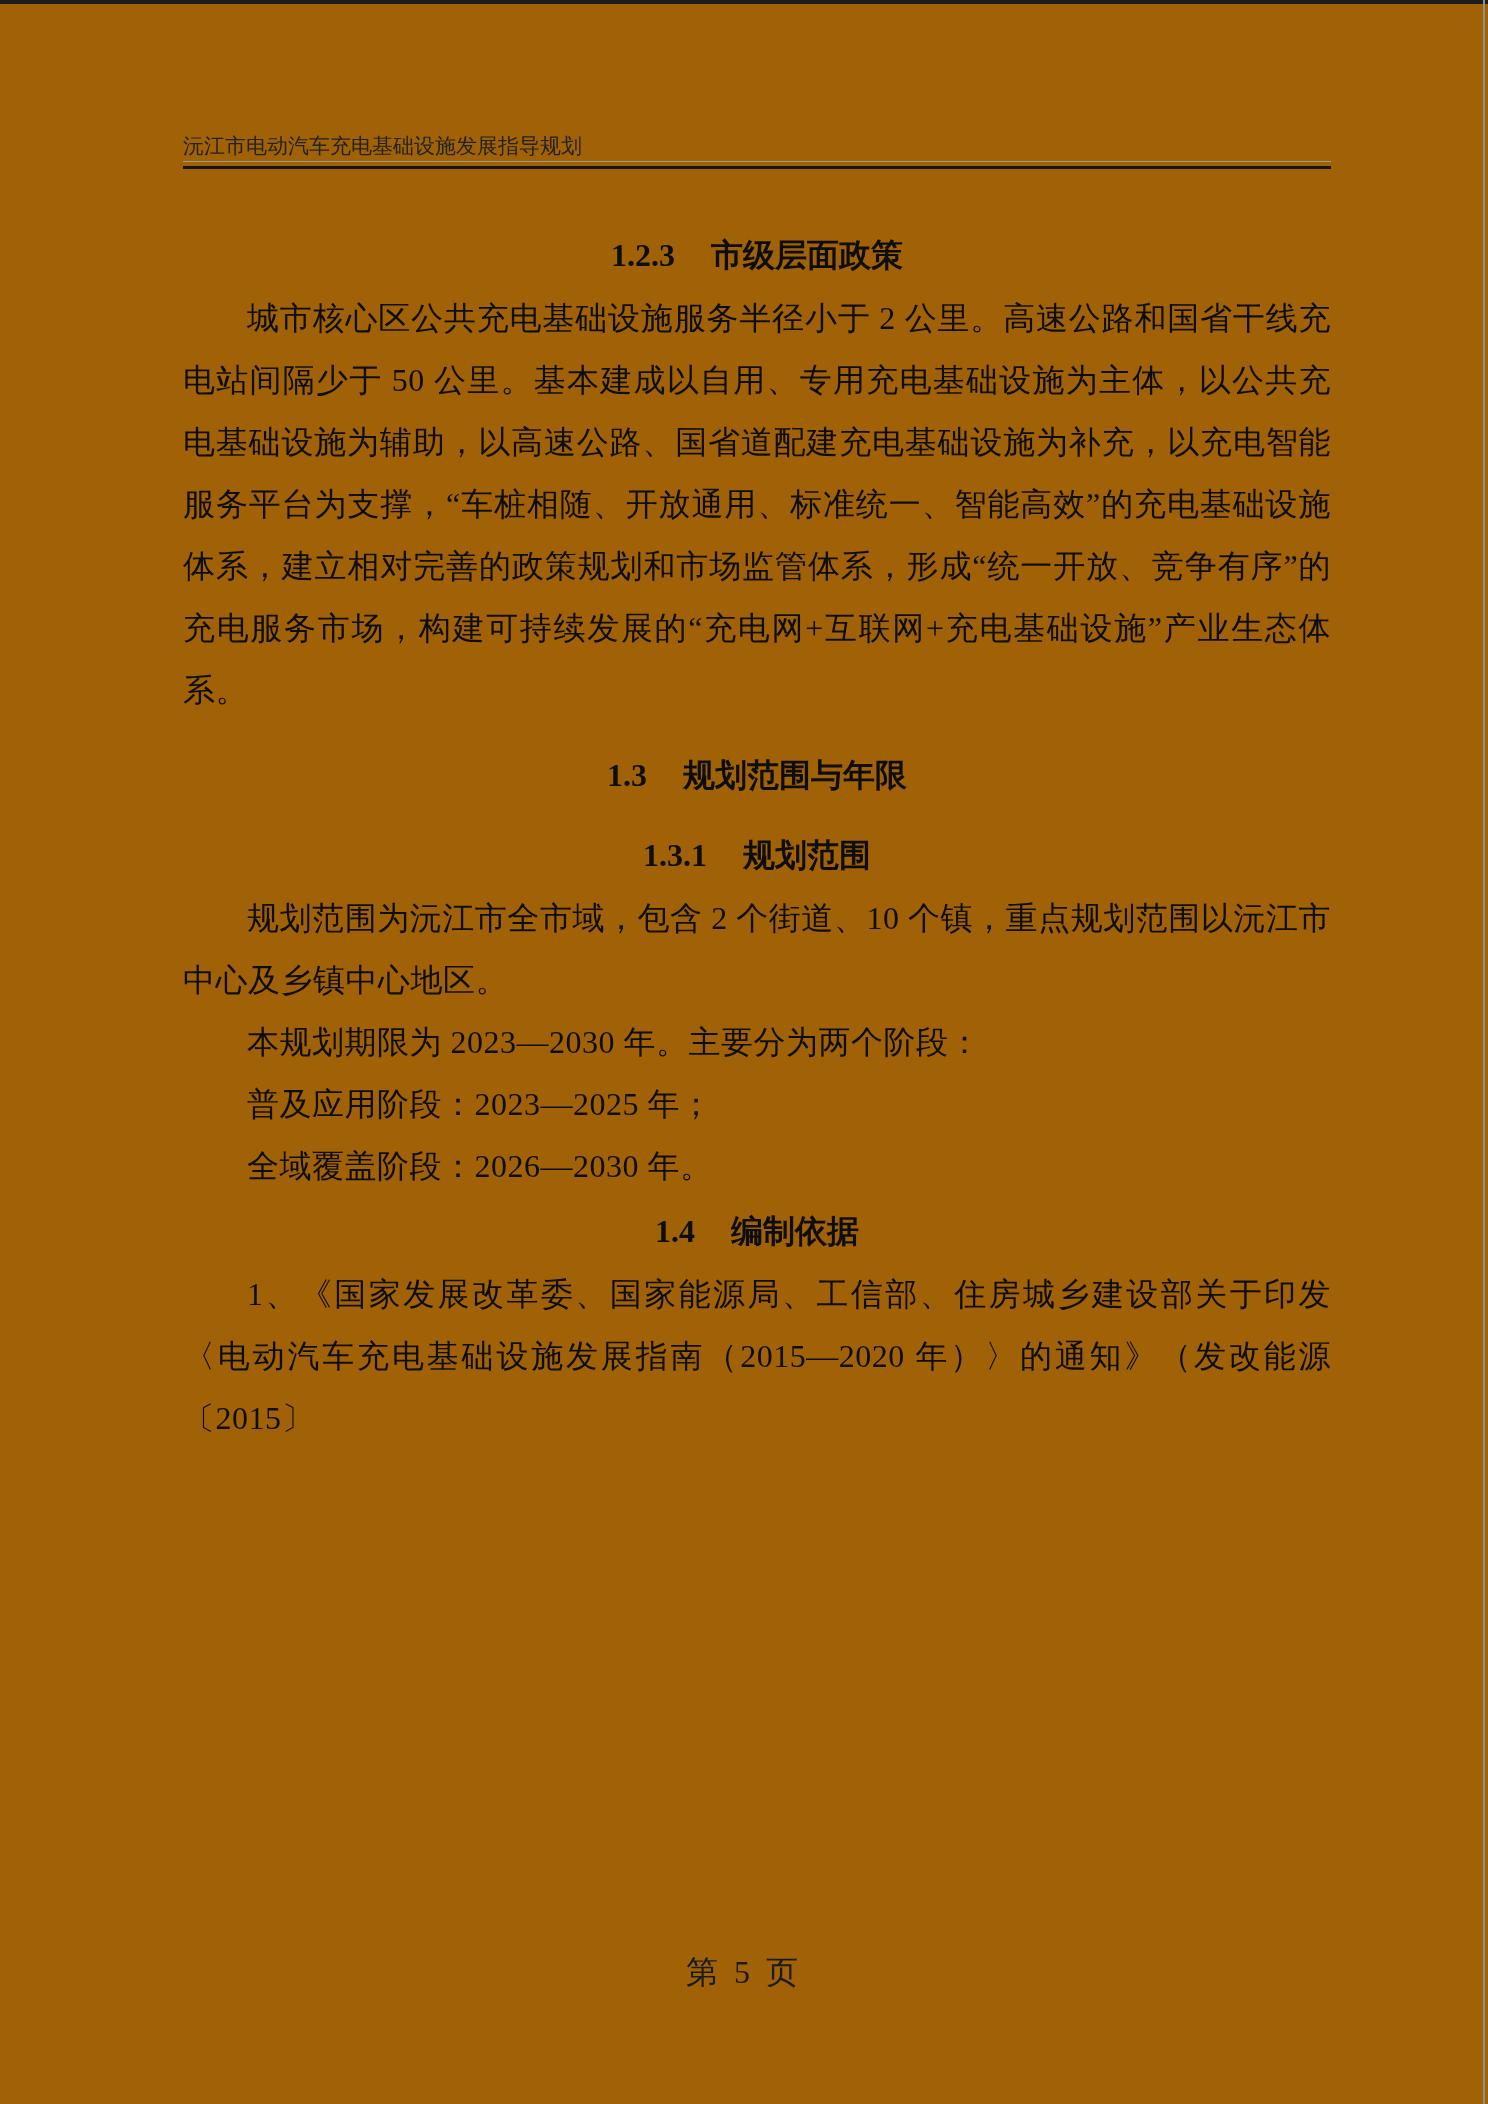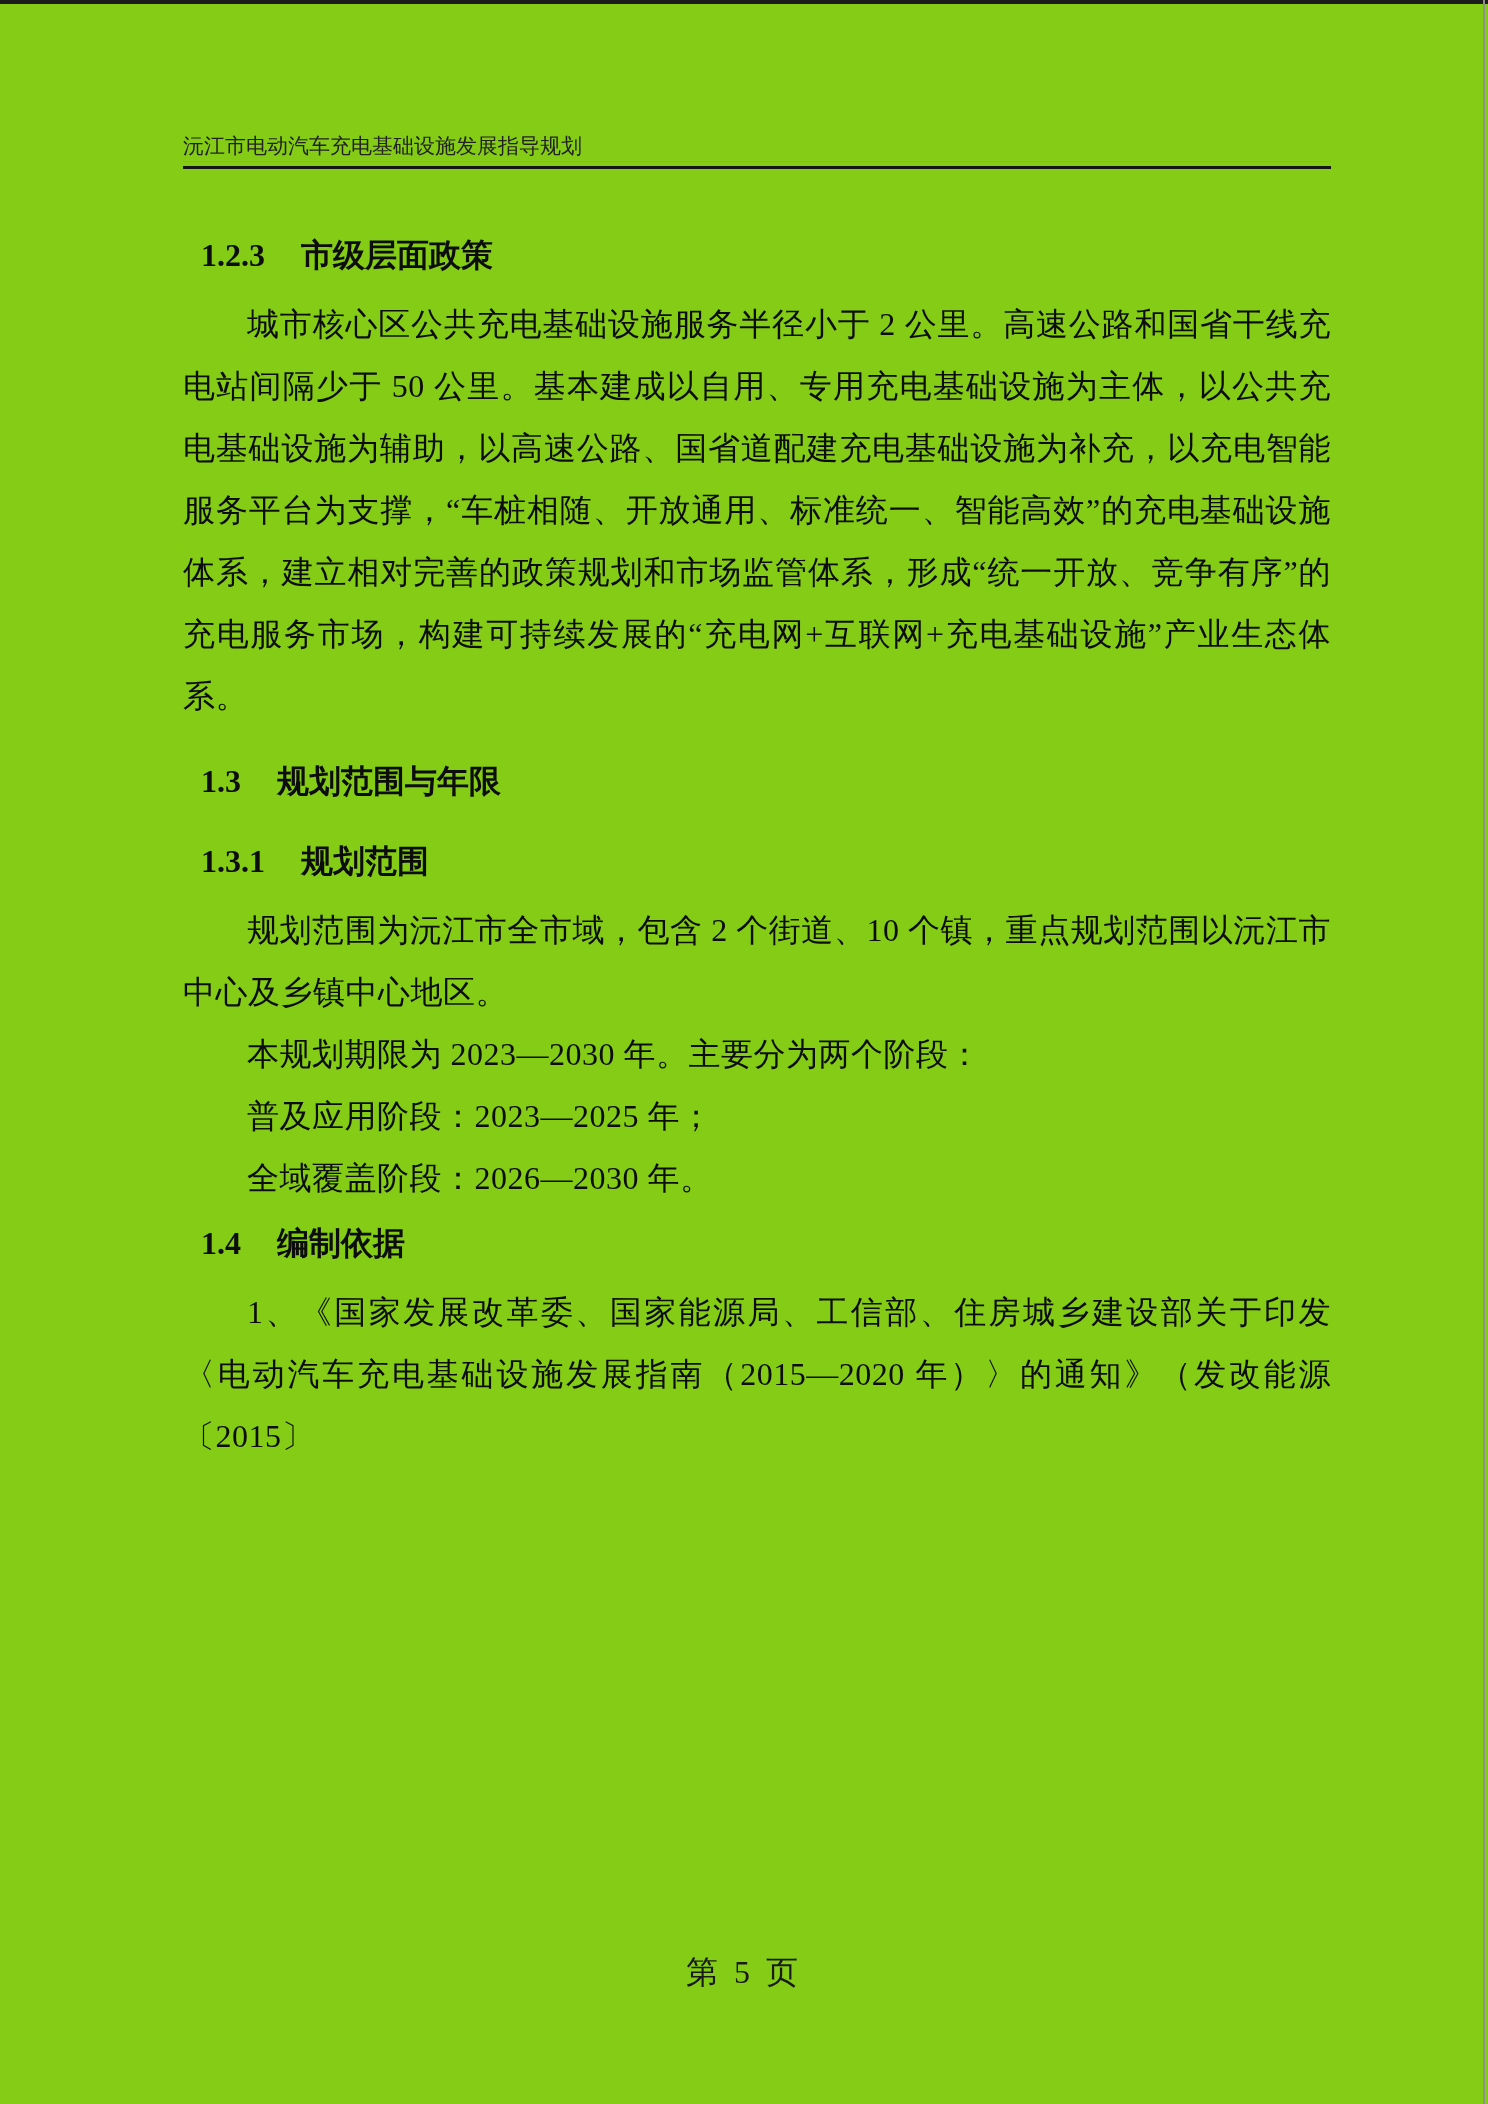--- a/index.html
+++ b/index.html
@@ -2,36 +2,36 @@
 <html lang="zh"><head>
 <meta charset="utf-8">
 <style>
   html,body{margin:0;padding:0;background:#ffffff;}
   body{
     width:1488px;height:2104px;position:relative;
     font-family:"Liberation Serif","DejaVu Serif",serif;
     color:#111;
     -webkit-font-smoothing:antialiased;
   }
-  .page{position:relative;width:1488px;height:2104px;background:#84cc16;overflow:hidden;}
+  .page{position:relative;width:1488px;height:2104px;background:#a16207;overflow:hidden;}
   .scan-edge-top{position:absolute;top:0;left:0;width:100%;height:4px;background:#1c1c1c;}
   .scan-edge-right{position:absolute;top:0;right:3px;width:2px;height:100%;background:#8f8f8f;}
   .content{position:absolute;left:183px;width:1148px;top:0;}
   
   .doc-header{
     padding-top:133px;
     font-size:21px;line-height:26px;color:#222;
     border-bottom:3px solid #141414;position:relative;
   }
   .doc-header .rule-thin{
     position:absolute;left:0;right:0;bottom:4px;height:1px;background:#9a9a9a;
   }
   .doc-header .header-text{display:block;padding-bottom:7px;}
   
-  h2,h3{font-size:32px;line-height:40px;font-weight:bold;margin:18px;color:#0d0d0d;}
+  h2,h3{font-size:32px;line-height:40px;font-weight:bold;margin:12px;color:#0d0d0d;text-align:center;}
   .hnum{display:inline-block;}
   .htitle{display:inline-block;margin-left:28px;}
   .h-123{margin-top:66px;}
   .h-13{margin-top:34px;}
   .h-131{margin-top:40px;}
   .h-132{margin-top:30px;}
   .h-14{margin-top:14px;}
   .h-141{margin-top:30px;}
   
   p.body{

